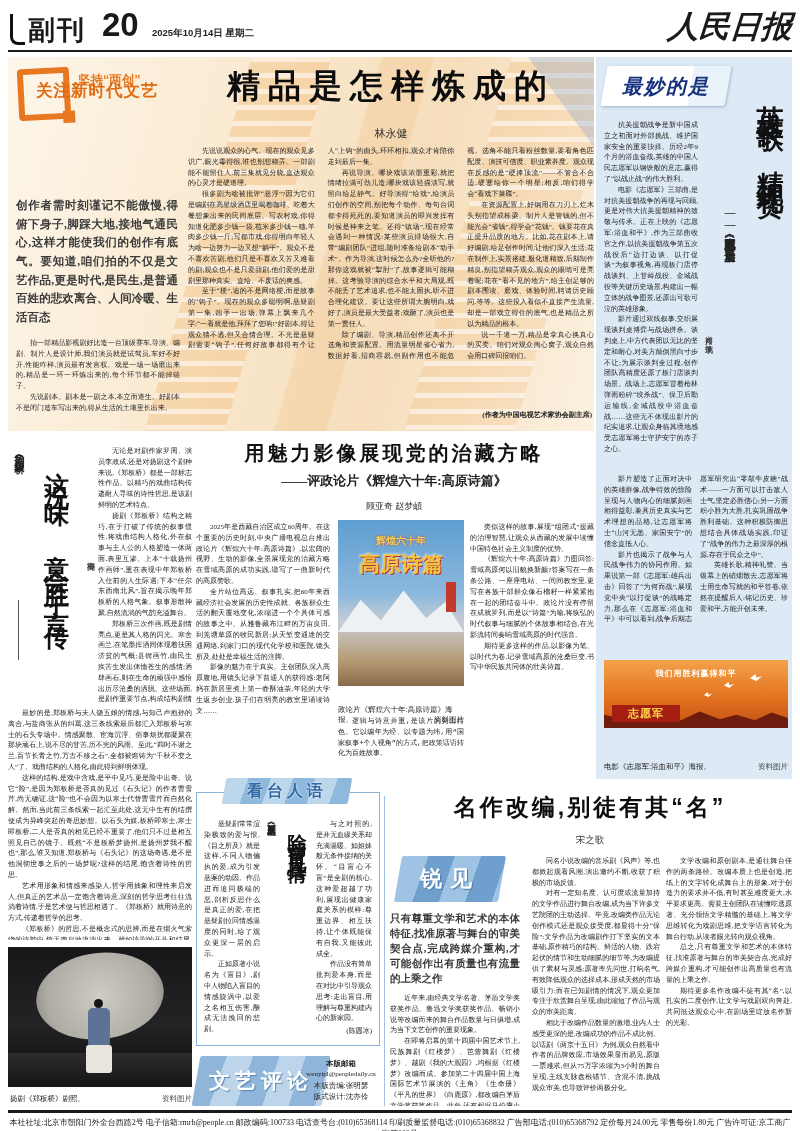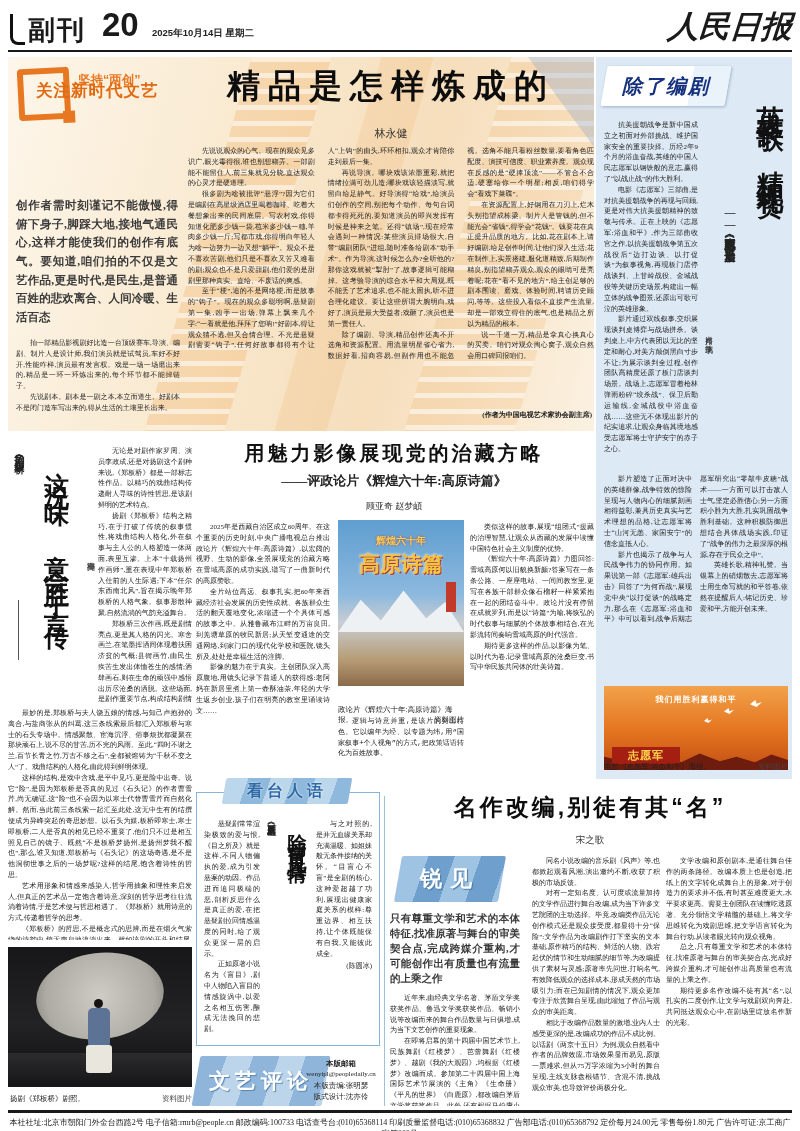--- a/index.html
+++ b/index.html
@@ -125,39 +125,39 @@
   <div class="abs t7" style="left:470px;top:522px;width:124px;height:252px;overflow:hidden;">
       <p class="para">类似这样的故事,展现“组团式”援藏的治理智慧,让观众从西藏的发展中读懂中国特色社会主义制度的优势。</p>
       <p class="para">《辉煌六十年:高原诗篇》力图回答:雪域高原何以旧貌换新颜?答案写在一条条公路、一座座电站、一间间教室里,更写在各族干部群众像石榴籽一样紧紧抱在一起的团结奋斗中。政论片没有停留在成就罗列,而是以“诗篇”为喻,将恢弘的时代叙事与细腻的个体故事相结合,在光影流转间奏响雪域高原的时代强音。</p>
       <p class="para">期待更多这样的作品,以影像为笔、以时代为卷,记录雪域高原的沧桑巨变,书写中华民族共同体的壮美诗篇。</p>
     </div>
 
   <div class="abs" style="left:596px;top:57px;width:196px;height:722px;background:#dde9f4;"></div>
 
   <div class="abs" style="left:604px;top:66px;width:124px;height:40px;">
     <div class="panelbg" style="background:linear-gradient(90deg,#ffffff 0 70%,#eaf2fa 70% 100%);box-shadow:1px 1px 3px rgba(60,90,140,.4);"></div>
-    <div class="badgetext ctr" style="font-size:20px;font-weight:900;font-style:italic;color:#16327e;letter-spacing:2px;line-height:40px;">除了编剧</div>
+    <div class="badgetext ctr" style="font-size:20px;font-weight:900;font-style:italic;color:#16327e;letter-spacing:2px;line-height:40px;">最妙的是</div>
   </div>
 
   <div class="abs v" style="left:752px;top:84px;height:368px;font-size:27px;font-weight:900;letter-spacing:7px;color:#111;">英雄长歌  精神礼赞</div>
   <div class="abs v" style="left:722px;top:206px;height:300px;font-size:11px;font-weight:700;color:#222;">——观电影《志愿军:浴血和平》</div>
   <div class="abs v" style="left:702px;top:330px;height:130px;font-size:8px;color:#333;">肖裕声  李笑璃</div>
 
   <div class="abs t7" style="left:604px;top:120px;width:94px;height:348px;overflow:hidden;">
       <p class="para">抗美援朝战争是新中国成立之初面对外部挑战、维护国家安全的重要抉择。历经2年9个月的浴血奋战,英雄的中国人民志愿军以钢铁般的意志,赢得了“以战止战”的伟大胜利。</p>
       <p class="para">电影《志愿军》三部曲,是对抗美援朝战争的再现与回顾,更是对伟大抗美援朝精神的致敬与传承。正在上映的《志愿军:浴血和平》,作为三部曲收官之作,以抗美援朝战争第五次战役后“边打边谈、以打促谈”为叙事视角,再现板门店停战谈判、上甘岭战役、金城战役等关键历史场景,构建出一幅立体的战争图景,还原出可歌可泣的英雄形象。</p>
       <p class="para">影片通过双线叙事,交织展现谈判桌博弈与战场拼杀。谈判桌上,中方代表团以无比的坚定和耐心,对美方颠倒黑白寸步不让;为展示谈判全过程,创作团队高精度还原了板门店谈判场景。战场上,志愿军冒着枪林弹雨粉碎“绞杀战”、保卫后勤运输线,金城战役中浴血奋战……这些无不体现出影片的纪实追求,让观众身临其境地感受志愿军将士守护安宁的赤子之心。</p>
     </div>
   <div class="abs t7" style="left:604px;top:474px;width:184px;height:206px;overflow:hidden;column-count:2;column-gap:8px;">
       <p class="para">影片塑造了正面对决中的英雄群像,战争特效的惊险呈现与人物内心的细腻刻画相得益彰,兼具历史真实与艺术理想的品格,让志愿军将士“山河无恙、家国安宁”的信念直抵人心。</p>
       <p class="para">影片也揭示了战争与人民战争伟力的协同作用。如果说第一部《志愿军:雄兵出击》回答了“为何而战”,展现党中央“以打促谈”的战略定力,那么在《志愿军:浴血和平》中可以看到,战争后期志愿军研究出“零敲牛皮糖”战术——一方面可以打击敌人士气,坚定必胜信心;另一方面积小胜为大胜,扎实巩固战争胜利基础。这种积极防御思想结合具体战场实践,印证了“战争的伟力之最深厚的根源,存在于民众之中”。</p>
       <p class="para">英雄长歌,精神礼赞。当银幕上的硝烟散去,志愿军将士用生命写就的和平答卷,依然在提醒后人:铭记历史、珍爱和平,方能开创未来。</p>
     </div>
 
-  <div class="abs" style="left:604px;top:686px;width:184px;height:84px;background:linear-gradient(180deg,#f2a24a 0%,#e4731f 55%,#c24f14 100%);overflow:hidden;">
+  <div class="abs" style="left:604px;top:660px;width:184px;height:68px;background:linear-gradient(180deg,#f2a24a 0%,#e4731f 55%,#c24f14 100%);overflow:hidden;">
     <div class="abs ctr" style="left:0;top:8px;width:184px;font-size:8px;font-weight:700;color:#fff;letter-spacing:1px;">我们用胜利赢得和平</div>
     <div class="abs" style="left:0;bottom:0;width:184px;height:22px;background:#6e1c0e;clip-path:polygon(0 100%,0 40%,8% 55%,15% 20%,24% 60%,33% 35%,42% 65%,52% 25%,63% 60%,72% 40%,82% 65%,91% 30%,100% 55%,100% 100%);"></div>
     <div class="abs" style="left:120px;top:22px;width:10px;height:6px;background:#fff;clip-path:polygon(0 60%,45% 0,55% 55%,100% 30%,55% 100%);"></div>
     <div class="abs" style="left:146px;top:14px;width:12px;height:7px;background:#fff;clip-path:polygon(0 60%,45% 0,55% 55%,100% 30%,55% 100%);"></div>
     <div class="abs" style="left:100px;top:32px;width:8px;height:5px;background:#fff;clip-path:polygon(0 60%,45% 0,55% 55%,100% 30%,55% 100%);"></div>
     <div class="abs" style="left:8px;bottom:6px;background:#a41f12;color:#ffd24a;font-size:11px;font-weight:900;padding:1px 16px;letter-spacing:1px;">志愿军</div>
   </div>
   <div class="abs cap" style="left:604px;top:762px;width:184px;">
     <span>电影《志愿军:浴血和平》海报。</span>
     <span class="credit">资料图片</span>
@@ -167,20 +167,21 @@
     <div style="display:flex;gap:6px;padding:26px 7px 8px 7px;height:218px;overflow:hidden;">
       <div class="t7" style="width:74px;">
           <p class="para">悬疑剧常常渲染极致的爱与恨,《目之所及》就是这样,不同人物偏执的爱,成为引发悬案的动因。作品进而追问极端的恶,剖析反思什么是真正的爱,在把悬疑剧拉回情感温度的同时,给了观众更深一层的启示。</p>
           <p class="para">正如原著小说名为《盲目》,剧中人物陷入盲目的情感旋涡中,以爱之名相互伤害,酿成无法挽回的悲剧。</p>
         </div>
       <div class="v" style="font-size:8.5px;font-weight:700;height:150px;color:#222;">剧集《目之所及》——</div>
       <div class="v" style="font-size:19px;font-weight:900;letter-spacing:5px;height:200px;color:#111;">除却盲目见真情</div>
       <div style="width:74px;">
         <div class="t7">
             <p class="para">与之对照的,是并无血缘关系却充满温暖、如姐妹般无条件接纳的关怀。“目盲心不盲”是全剧的核心,这种爱超越了功利,展现出健康家庭关系的模样:尊重边界、相互扶持,让个体既能保有自我,又能彼此成全。</p>
+            <p class="para">作品没有简单批判爱本身,而是在对比中引导观众思考:走出盲目,用理解与尊重构建内心的新家园。</p>
           </div>
         <div style="font-size:7px;text-align:right;margin-top:2px;">(陈圆冰)</div>
       </div>
     </div>
   </div>
   <div class="abs" style="left:224px;top:778px;width:126px;height:26px;">
     <div class="panelbg" style="background:repeating-linear-gradient(100deg,#bcd7ec 0 22px,#8fb9dc 22px 44px);"></div>
     <div class="badgetext ctr" style="font-size:16px;font-weight:900;color:#2f6aa8;letter-spacing:4px;line-height:26px;text-shadow:0 0 2px #fff;">看台人语</div>
   </div>
 

